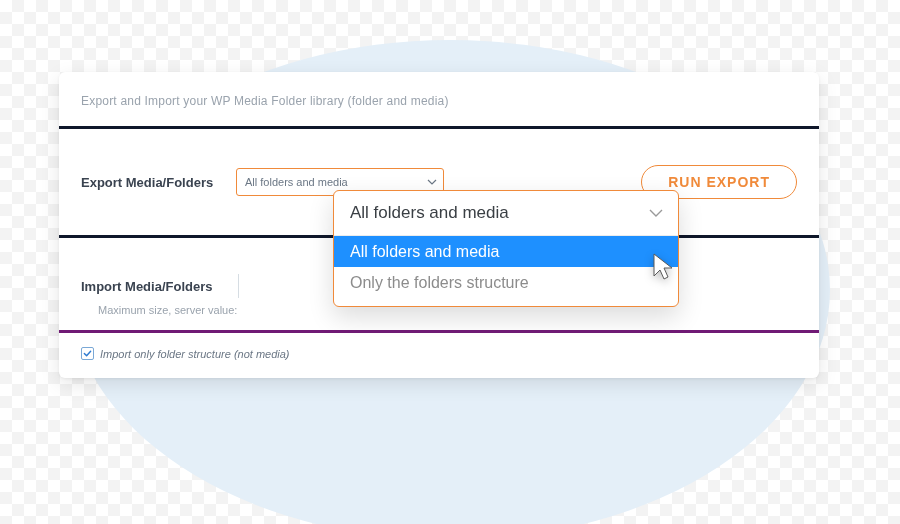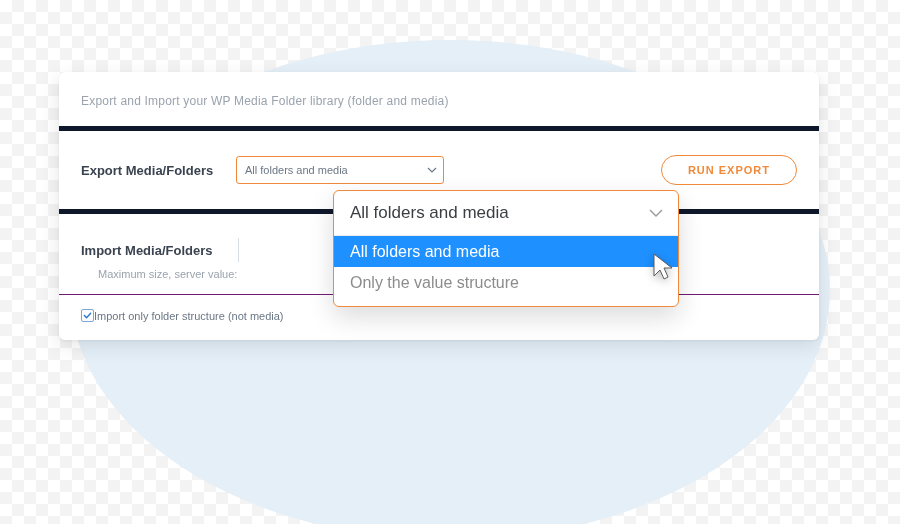--- a/index.html
+++ b/index.html
@@ -42,22 +42,22 @@
     }
     .intro {
       font-size: 12px;
       color: #9aa3ad;
       padding: 0 22px 18px 22px;
       letter-spacing: 0.2px;
     }
     .row {
       display: flex;
       align-items: center;
-      border-top: 5px solid #0f172a;
-      padding: 24px 22px;
+      border-top: 3px solid #0f172a;
+      padding: 36px 22px;
       position: relative;
     }
     .row.import { padding-bottom: 8px; align-items: center; }
     .row-label {
       font-size: 13px;
       color: #3a4350;
       font-weight: 600;
       width: 155px;
       flex-shrink: 0;
     }
@@ -81,37 +81,39 @@
       transform: translateY(-50%);
     }
     .caret svg { display: block; }
     .spacer { flex: 1; }
     .run-btn {
       border: 1px solid #f08a3a;
       color: #f08a3a;
       background: #fff;
       border-radius: 18px;
       padding: 8px 26px;
-      font-size: 11px;
+      font-size: 14px;
       font-weight: 700;
       letter-spacing: 1px;
       cursor: pointer;
     }
     .subline {
       font-size: 11px;
       color: #9aa3ad;
       padding: 0 22px 14px 39px;
       margin-top: -2px;
     }
     .check-row {
       display: flex;
       align-items: center;
       padding: 4px 22px 0 22px;
-      border-top: 1px solid #701a75;
+      gap: 6px;
+      border-top: 3px solid #701a75;
       padding-top: 14px;
+      font-style: italic;
     }
     .checkbox {
       width: 13px;
       height: 13px;
       border: 1px solid #7aa8d6;
       border-radius: 2px;
       display: flex;
       align-items: center;
       justify-content: center;
       background: #fff;
@@ -216,21 +218,21 @@
   <div class="dd-selected">
     <span>All folders and media</span>
     <span class="chev">
       <svg width="16" height="10" viewBox="0 0 16 10">
           <path d="M2 2 L8 8 L14 2" stroke="#9a9a9a" stroke-width="1.4" fill="none"></path>
         </svg>
     </span>
   </div>
   <div class="dd-list">
     <div class="dd-option active">All folders and media</div>
-    <div class="dd-option">Only the value structure</div>
+    <div class="dd-option">Only the folders structure</div>
   </div>
 </div>
 
 <div class="cursor">
   <svg width="26" height="30" viewBox="0 0 26 30">
     <path d="M2 2 L2 24 L8 18 L12 27 L16 25 L12 16 L20 16 Z" fill="#ffffff" stroke="#5a5a5a" stroke-width="1"></path>
   </svg>
 </div>
 
 </body></html>

